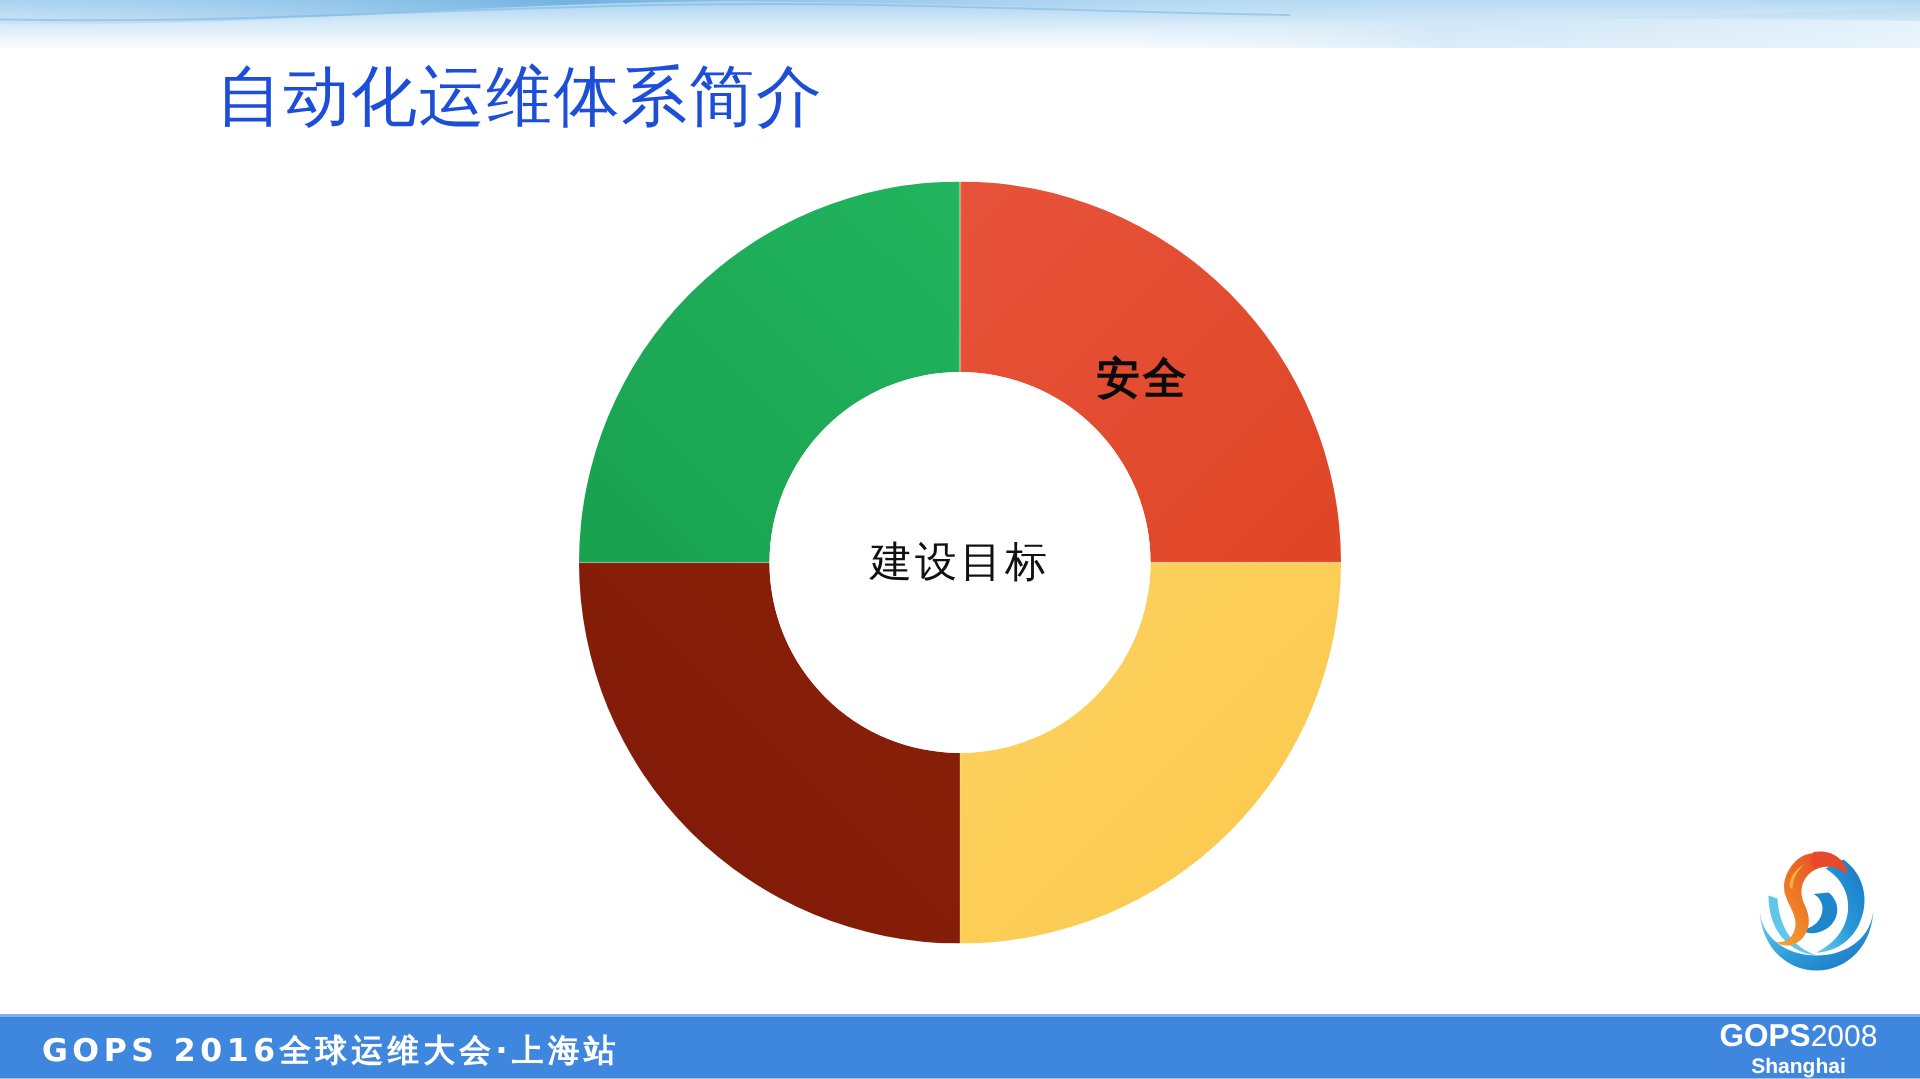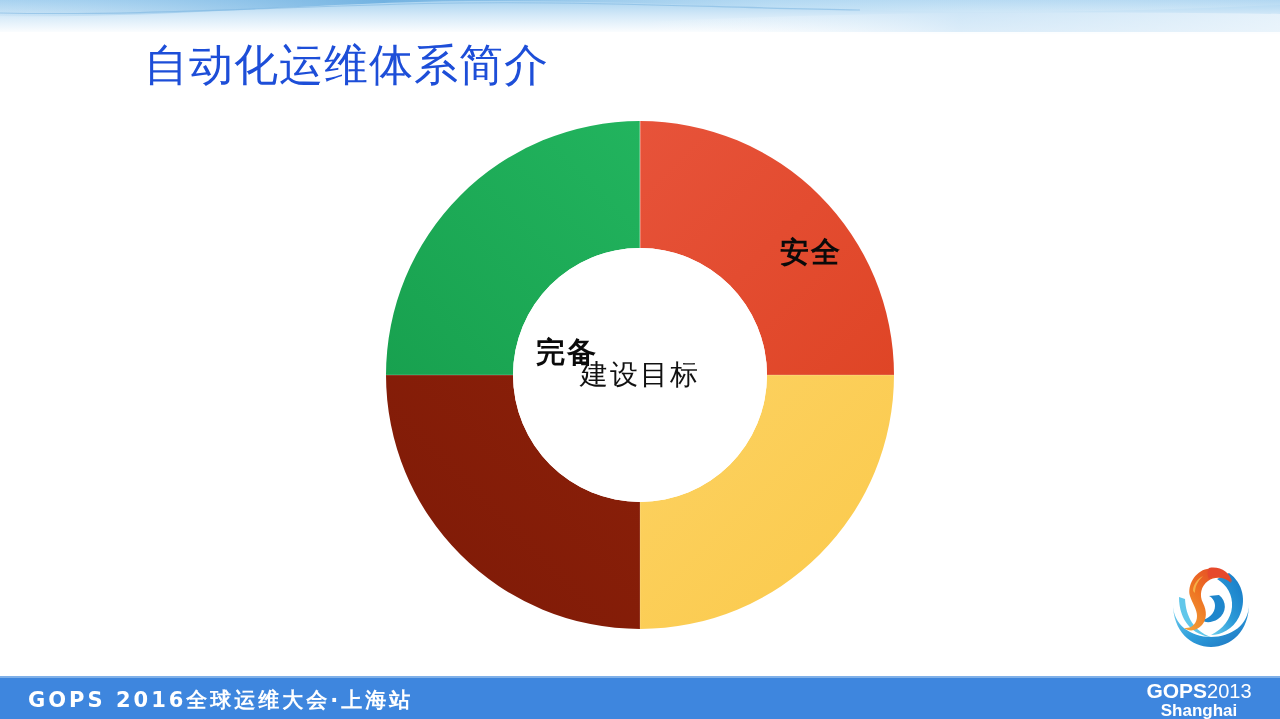--- a/index.html
+++ b/index.html
@@ -53,21 +53,21 @@
   .chart-wrap svg { display: block; }
 
   .seg-label {
     position: absolute;
     font-size: 29px;
     font-weight: 700;
     font-family: "DejaVu Sans", "Liberation Sans", sans-serif;
     color: #0a0a0a;
     letter-spacing: 2px;
     white-space: nowrap;
-    text-align: right;
+    text-align: center;
   }
   .seg-label.tl { left: 52px;  top: 232px; width: 160px; transform: translateY(-50%); }
   .seg-label.tr { left: 296px; top: 132px; width: 160px; transform: translateY(-50%); }
   .seg-label.br { left: 296px; top: 380px; width: 160px; transform: translateY(-50%); }
   .seg-label.bl { left: 52px;  top: 380px; width: 160px; transform: translateY(-50%); }
 
   .center-label {
     position: absolute;
     left: 128px;
     top: 254px;
@@ -133,21 +133,21 @@
     display: block;
     font-size: 21px;
     font-weight: 700;
     line-height: 24px;
     padding-top: 1px;
     letter-spacing: 0px;
   }
   .footer-logo-line1 .yr { font-weight: 400; font-size: 20px; }
   .footer-logo-line2 {
     display: block;
-    font-size: 17px;
+    font-size: 14px;
     font-weight: 700;
     line-height: 15px;
   }
 </style>
 </head>
 <body>
 
 <div class="top-band">
   <svg width="1280" height="34" viewBox="0 0 1280 34" xmlns="http://www.w3.org/2000/svg">
     <defs>
@@ -208,21 +208,20 @@
     <path d="M0,254 A254,254 0 0 1 254,0 L254,127 A127,127 0 0 0 127,254 Z" fill="url(#gGreen)"></path>
 
     <line x1="254" y1="0" x2="254" y2="127" stroke="#ffffff" stroke-width="1.5" stroke-opacity="0.35"></line>
     <line x1="254" y1="381" x2="254" y2="508" stroke="#ffffff" stroke-width="1" stroke-opacity="0.18"></line>
     <line x1="0" y1="254" x2="127" y2="254" stroke="#ffffff" stroke-width="1" stroke-opacity="0.22"></line>
     <line x1="381" y1="254" x2="508" y2="254" stroke="#ffffff" stroke-width="1" stroke-opacity="0.22"></line>
 
     <circle cx="254" cy="254" r="127" fill="#ffffff"></circle>
   </svg>
 
-  <div class="seg-label tl">完备</div>
   <div class="seg-label tr">安全</div>
 
   <div class="center-label">建设目标</div>
 </div>
 
 <div class="logo-wrap">
   <div class="logo-mark">
     <svg width="96" height="96" viewBox="0 0 96 96" xmlns="http://www.w3.org/2000/svg">
       <defs>
         <linearGradient id="warmG" x1="0" y1="1" x2="1" y2="0">
@@ -256,16 +255,16 @@
 
       <path d="M30,34 C30,28 34,22 40,19 C34,25 32,30 32,36 Z" fill="#f6b64a" opacity="0.9"></path>
     </svg>
   </div>
   <div class="footer-logo-text" style="position:absolute; left:0; top:100px; width:110px; height:0;"></div>
 </div>
 
 <div class="footer">
   <div class="footer-text">GOPS 2016全球运维大会·上海站</div>
   <div class="footer-logo-text">
-    <span class="footer-logo-line1"><span>GOPS</span><span class="yr">2013</span></span>
+    <span class="footer-logo-line1"><span>GOPS</span><span class="yr">2008</span></span>
     <span class="footer-logo-line2">Shanghai</span>
   </div>
 </div>
 
 </body></html>

